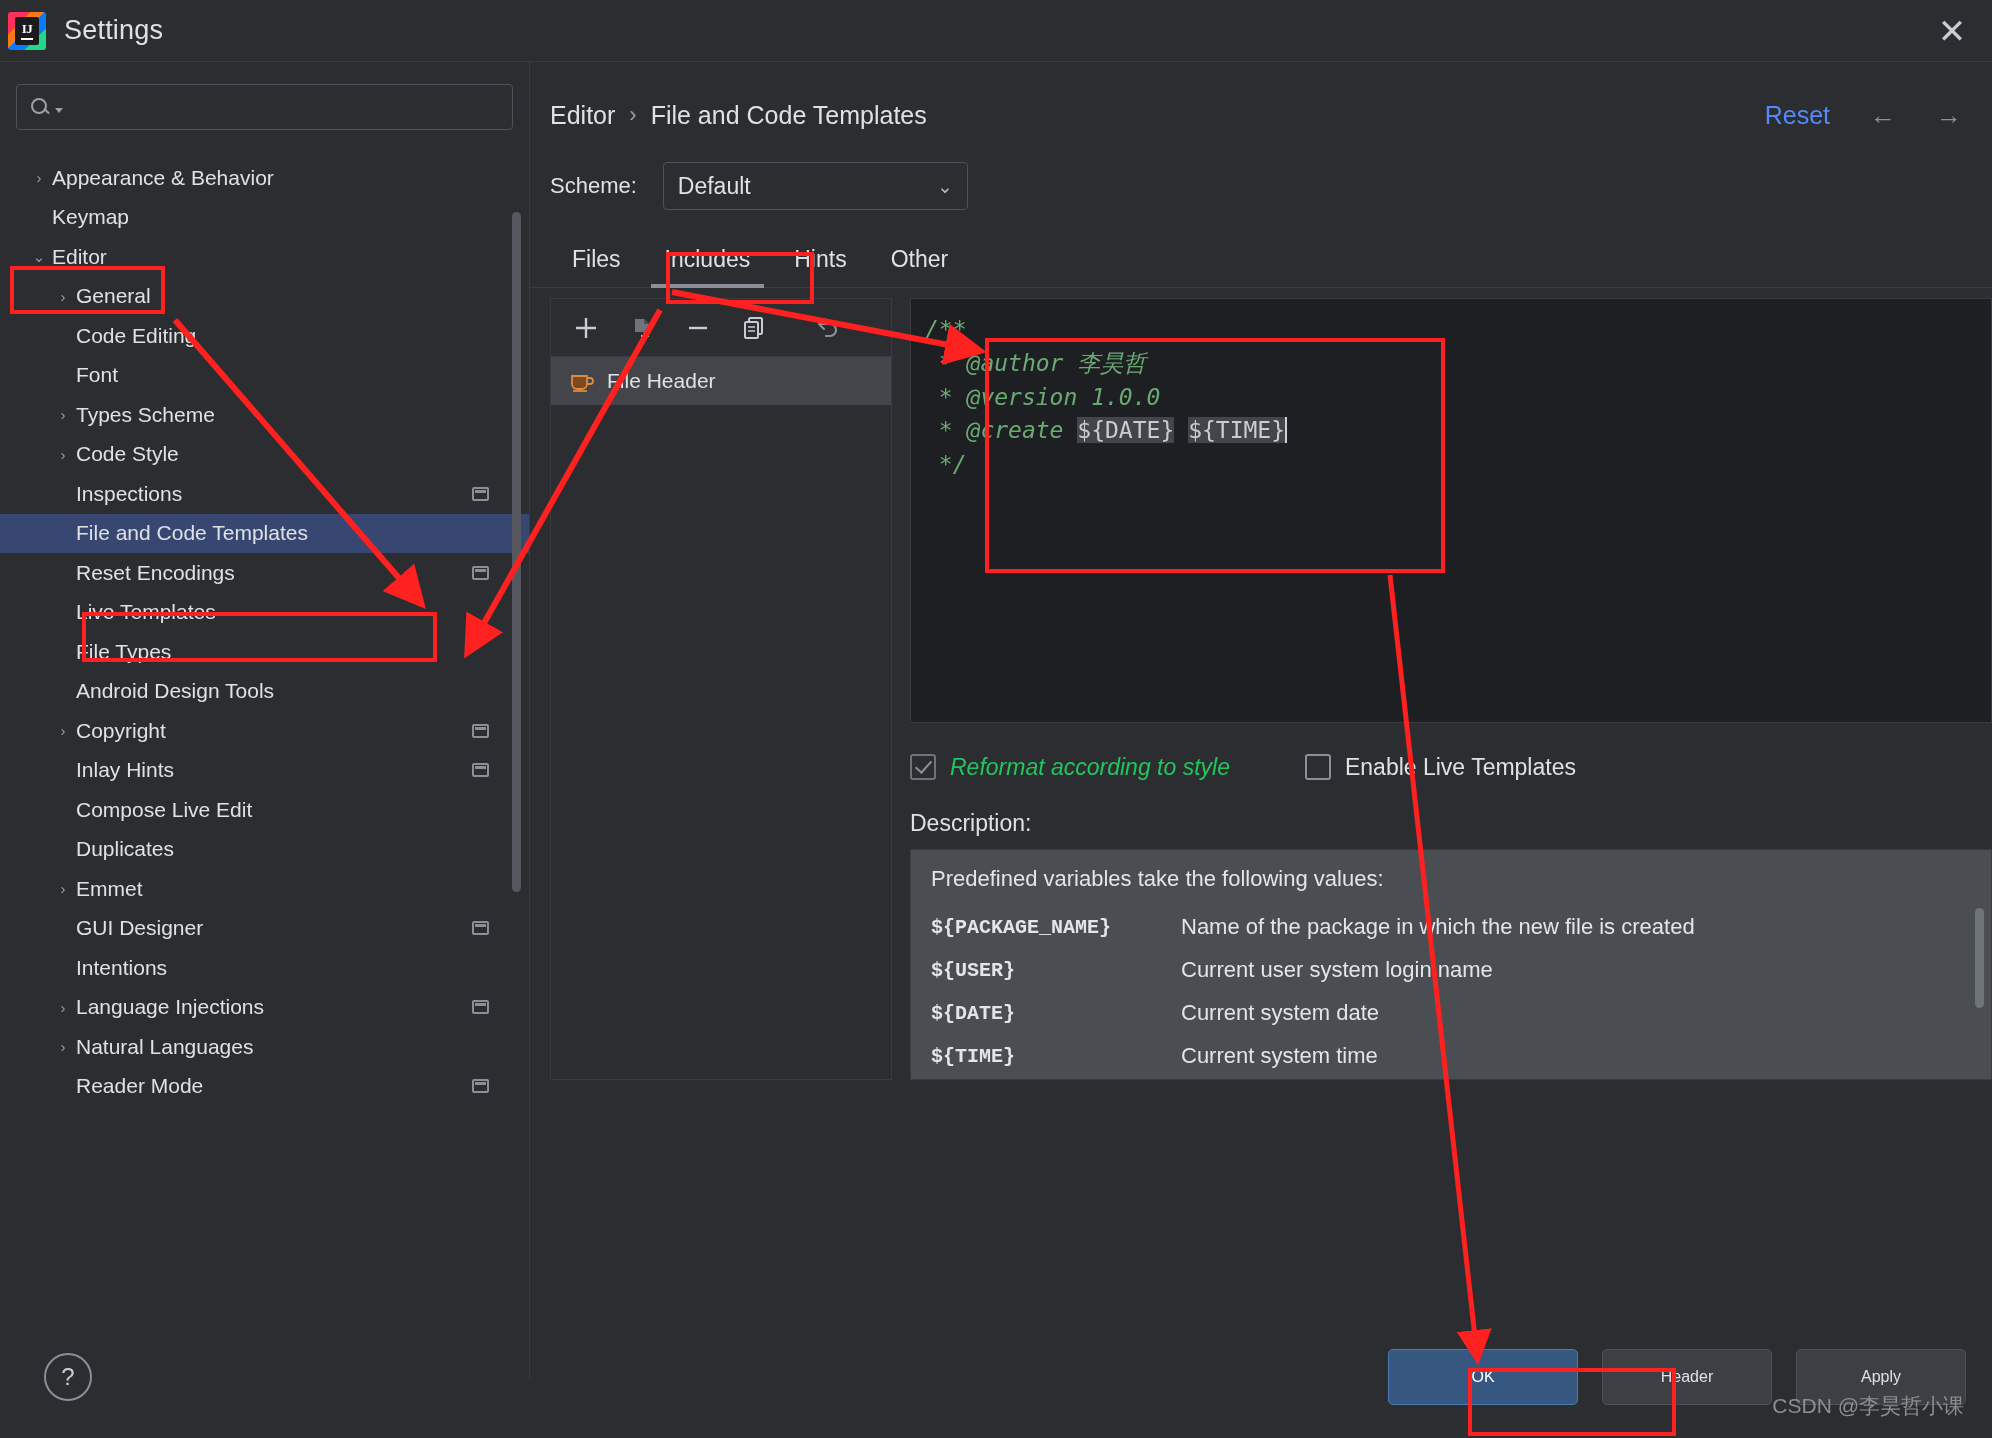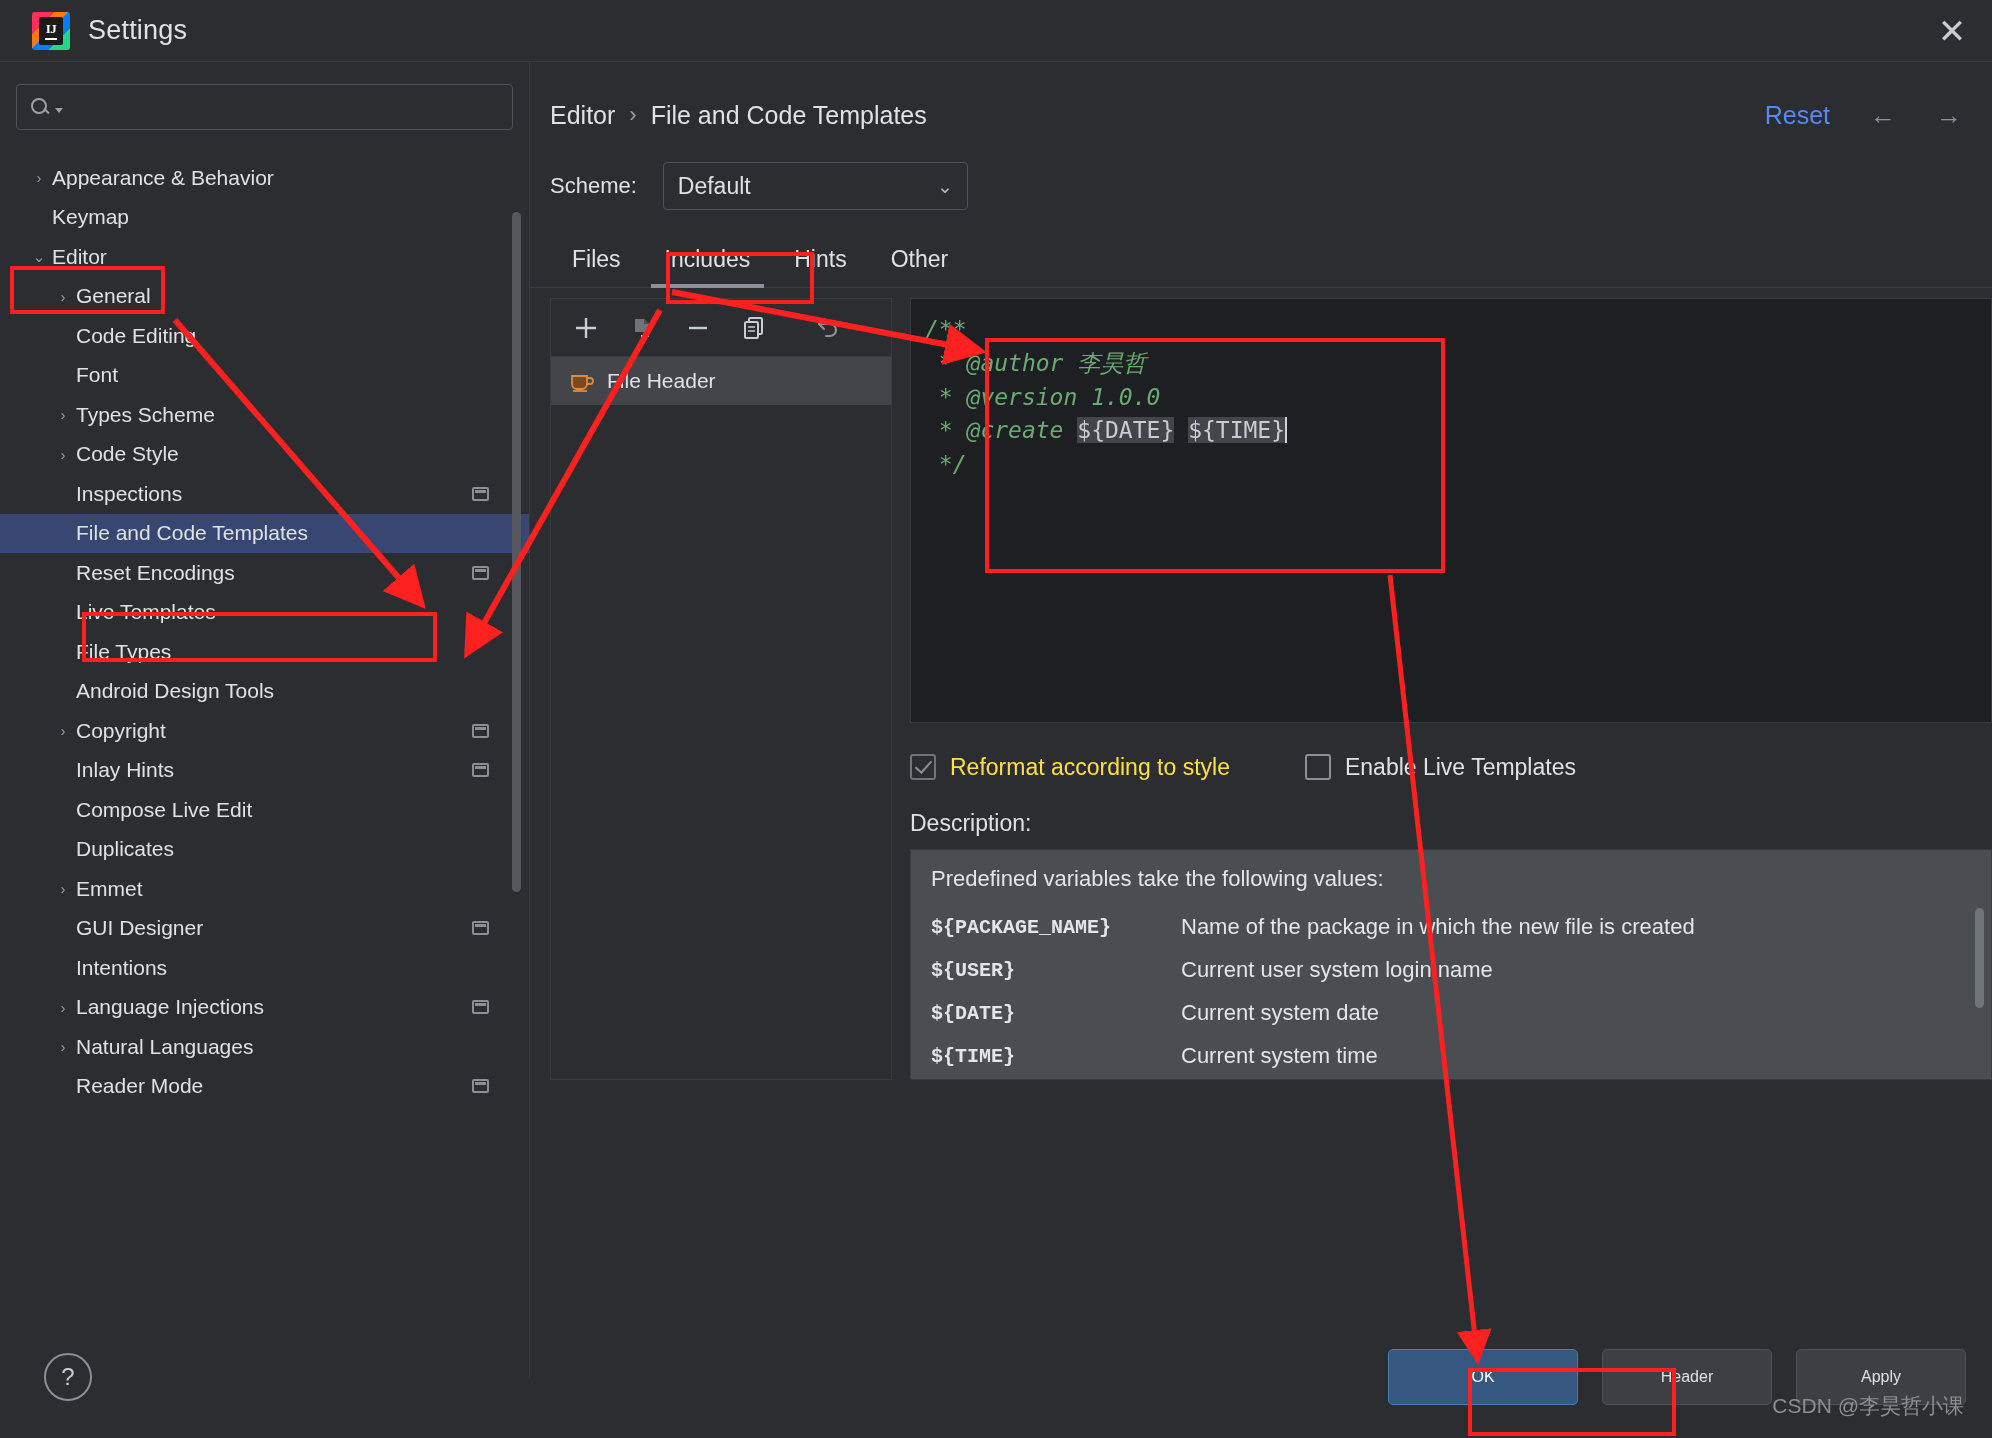--- a/index.html
+++ b/index.html
@@ -15,21 +15,21 @@
     width: 1992px; height: 1438px;
     background: #2b2d30;
     color: #dfe1e5;
   }
 
   
   .titlebar {
     height: 62px;
     display: flex;
     align-items: center;
-    padding: 0 18px 0 32px;
+    padding: 0 18px 0 8px;
     border-bottom: 1px solid #393b40;
     background: #2b2d30;
     text-align: right;
   }
   .ij-logo {
     width: 38px; height: 38px;
     position: relative;
     margin-right: 18px;
     flex: 0 0 auto;
   }
@@ -298,21 +298,21 @@
     flex: 0 0 auto;
   }
   .cbox.checked::after {
     content: "";
     position: absolute; left: 7px; top: 1px;
     width: 7px; height: 14px;
     border: solid #8a8f98;
     border-width: 0 2.5px 2.5px 0;
     transform: rotate(42deg);
   }
-  .check.disabled { color: #fde047; }
+  .check.disabled { color: #22c55e; font-style: italic; }
   .check.enabled { color: #dfe1e5; }
   .check.second { margin-left: 75px; }
   .check.second .cbox { border-color: #8a8f98; }
 
   .desc-label {
     margin-top: 26px;
     font-size: 23px;
     color: #dfe1e5;
   }
   .desc-box {

